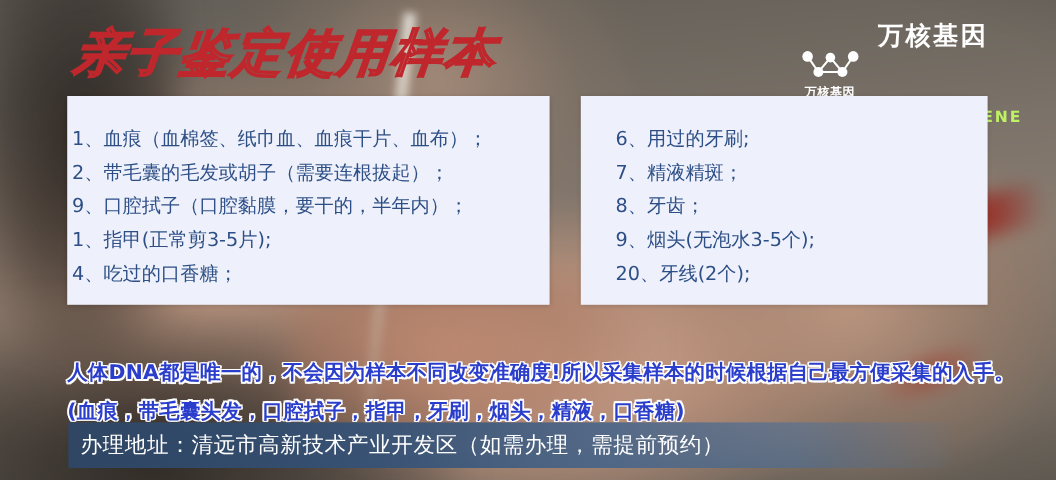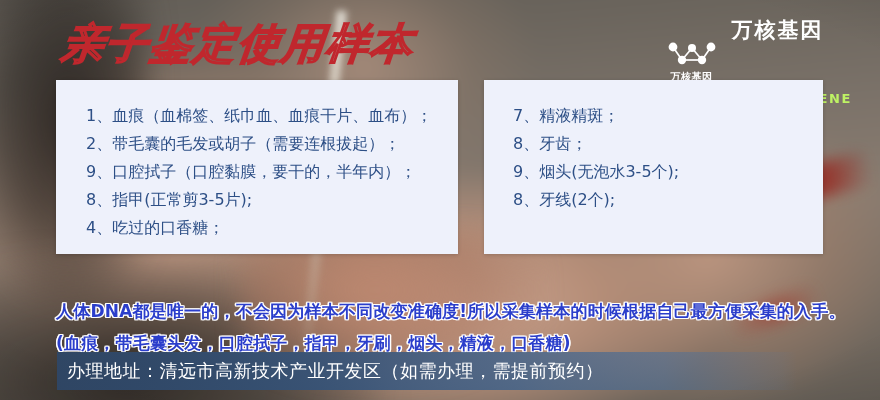--- a/index.html
+++ b/index.html
@@ -164,21 +164,21 @@
     padding: 22px 0 0 0;
     list-style: none;
   }
   .panel-item {
     font-size: 16px;
     line-height: 28px;
     color: #2d4f86;
     white-space: nowrap;
     font-family: "DejaVu Sans", "Liberation Sans", sans-serif;
   }
-  #panel-left .panel-item  { padding-left: 30px; }
+  #panel-left .panel-item  { padding-left: 4px; }
   #panel-right .panel-item { padding-left: 29px; }
 
   
   .note {
     position: absolute;
     left: 56px;
     top: 272px;
     width: 800px;
     font-size: 17px;
     font-weight: 700;
@@ -267,31 +267,32 @@
       <div class="logo-cn">万核基因</div>
       <div class="logo-en">WAN HE GENE</div>
     </div>
   </div>
 
   <div class="panel" id="panel-left">
     <ul class="panel-list">
       <li class="panel-item">1、血痕（血棉签、纸巾血、血痕干片、血布）；</li>
       <li class="panel-item">2、带毛囊的毛发或胡子（需要连根拔起）；</li>
       <li class="panel-item">9、口腔拭子（口腔黏膜，要干的，半年内）；</li>
-      <li class="panel-item">8、指甲(正常剪3-5片);</li>
+      <li class="panel-item">1、指甲(正常剪3-5片);</li>
       <li class="panel-item">4、吃过的口香糖；</li>
     </ul>
   </div>
 
   <div class="panel" id="panel-right">
     <ul class="panel-list">
+      <li class="panel-item">6、用过的牙刷;</li>
       <li class="panel-item">7、精液精斑；</li>
       <li class="panel-item">8、牙齿；</li>
       <li class="panel-item">9、烟头(无泡水3-5个);</li>
-      <li class="panel-item">8、牙线(2个);</li>
+      <li class="panel-item">20、牙线(2个);</li>
     </ul>
   </div>
 
   <div class="note">人体DNA都是唯一的，不会因为样本不同改变准确度!所以采集样本的时候根据自己最方便采集的入手。(血痕，带毛囊头发，口腔拭子，指甲，牙刷，烟头，精液，口香糖)</div>
 
   <div class="address-bar">
     <span class="address-text">办理地址：清远市高新技术产业开发区（如需办理，需提前预约）</span>
   </div>
 
 </div>

